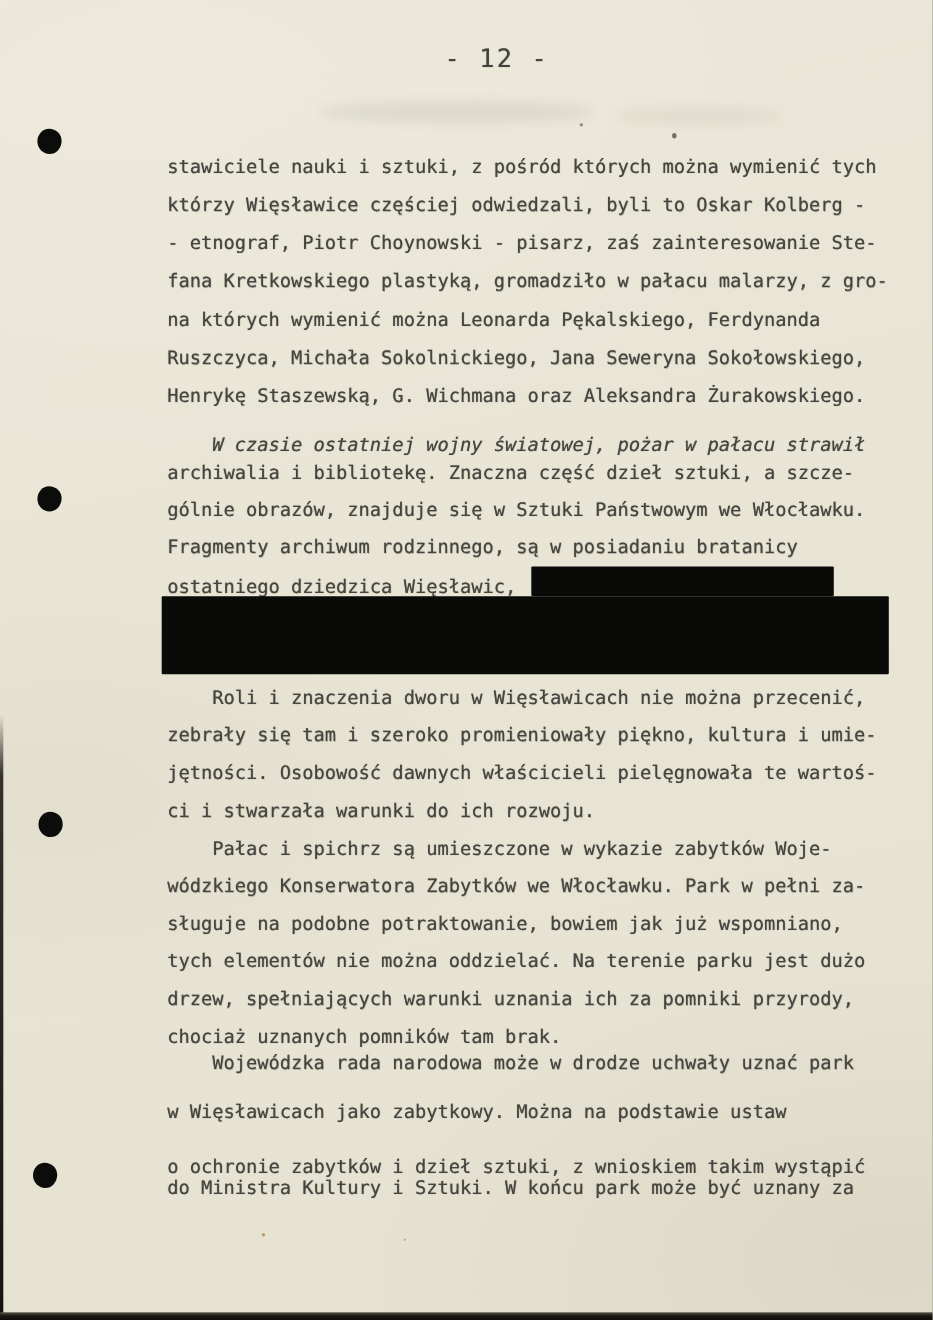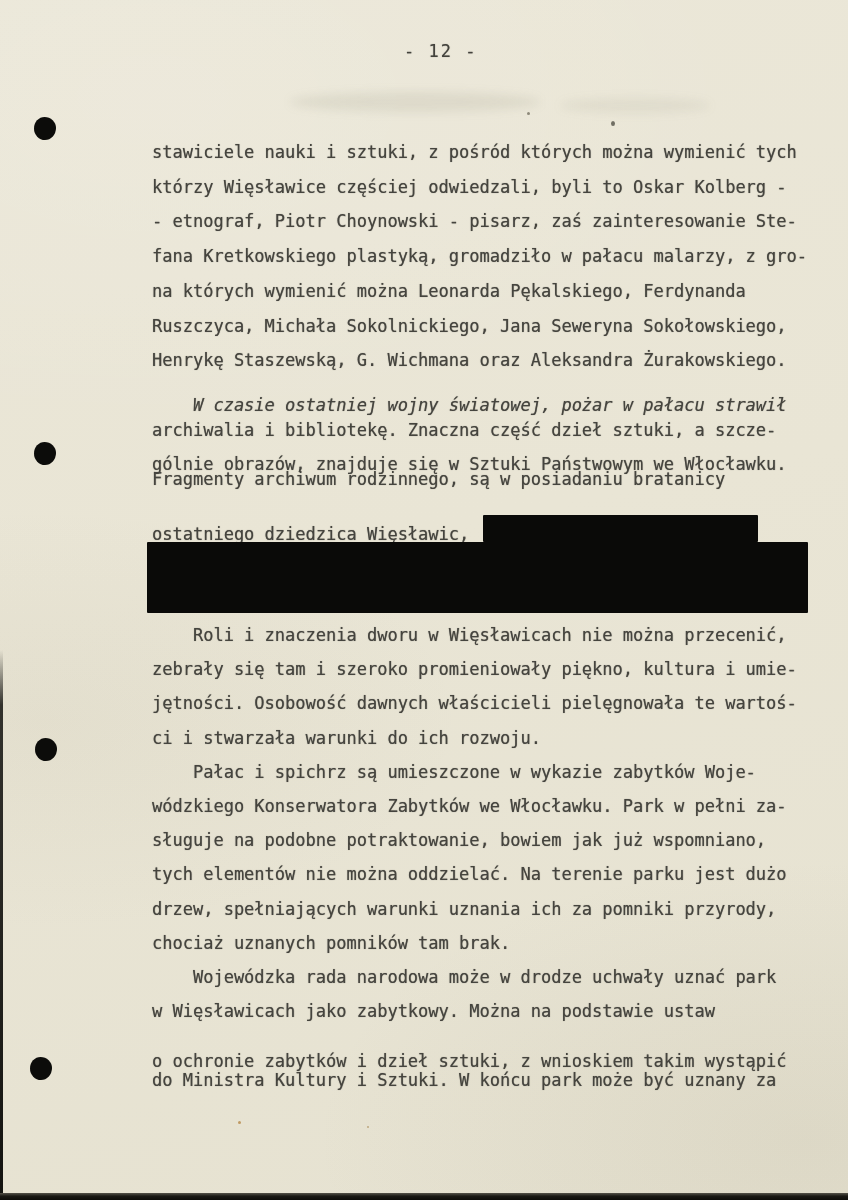--- a/index.html
+++ b/index.html
@@ -10,21 +10,21 @@
     overflow:hidden;
     background:
       radial-gradient(ellipse 900px 500px at 18% 8%, rgba(255,255,255,0.10), transparent 70%),
       radial-gradient(ellipse 700px 400px at 95% 95%, rgba(150,142,115,0.12), transparent 70%),
       radial-gradient(ellipse 600px 300px at 5% 60%, rgba(160,152,125,0.08), transparent 70%),
       linear-gradient(168deg,#ebe7d8 0%,#e9e5d5 45%,#e6e2d1 100%);
     font-family:"DejaVu Sans Mono","Liberation Mono",monospace;
   }
   .page-number{
     position:absolute;left:404px;top:41px;
-    font-size:17px;letter-spacing:2px;
+    font-size:23px;letter-spacing:2px;
     color:#43423c;
     text-shadow:0 0 1px rgba(67,66,60,0.6);
     white-space:pre;
   }
   .text-block{position:absolute;left:152px;width:672px;}
   .text-block.upper{top:142px;}
   .text-block.lower{top:625px;}
   .tline{
     position:absolute;left:0;
     font-size:17px;line-height:20px;
@@ -82,39 +82,39 @@
       <div class="tline" style="top: 0px;">stawiciele nauki i sztuki, z pośród których można wymienić tych</div>
       <div class="tline" style="top: 34.7px;">którzy Więsławice częściej odwiedzali, byli to Oskar Kolberg -</div>
       <div class="tline" style="top: 69.4px;">- etnograf, Piotr Choynowski - pisarz, zaś zainteresowanie Ste-</div>
       <div class="tline" style="top: 104.1px;">fana Kretkowskiego plastyką, gromadziło w pałacu malarzy, z gro-</div>
       <div class="tline" style="top: 138.8px; text-align: right;">na których wymienić można Leonarda Pękalskiego, Ferdynanda</div>
       <div class="tline" style="top: 173.5px;">Ruszczyca, Michała Sokolnickiego, Jana Seweryna Sokołowskiego,</div>
       <div class="tline" style="top: 208.2px;">Henrykę Staszewską, G. Wichmana oraz Aleksandra Żurakowskiego.</div>
       <div class="tline" style="top: 253px; font-style: italic;">    W czasie ostatniej wojny światowej, pożar w pałacu strawił</div>
       <div class="tline" style="top: 277.6px;">archiwalia i bibliotekę. Znaczna część dzieł sztuki, a szcze-</div>
       <div class="tline" style="top: 312.3px;">gólnie obrazów, znajduje się w Sztuki Państwowym we Włocławku.</div>
-      <div class="tline" style="top: 327px; text-align: center;">Fragmenty archiwum rodzinnego, są w posiadaniu bratanicy</div>
+      <div class="tline" style="top: 346px; text-align: center;">Fragmenty archiwum rodzinnego, są w posiadaniu bratanicy</div>
       <div class="tline" style="top: 381.7px;">ostatniego dziedzica Więsławic,</div>
     </div>
 
   <div class="redaction inline"></div>
   <div class="redaction large"></div>
 
   <div class="text-block lower" id="lower-lines">
       <div class="tline" style="top: 0px;">    Roli i znaczenia dworu w Więsławicach nie można przecenić,</div>
       <div class="tline" style="top: 34.2px;">zebrały się tam i szeroko promieniowały piękno, kultura i umie-</div>
       <div class="tline" style="top: 68.4px; text-align: center;">jętności. Osobowość dawnych właścicieli pielęgnowała te wartoś-</div>
       <div class="tline" style="top: 102.6px;">ci i stwarzała warunki do ich rozwoju.</div>
       <div class="tline" style="top: 136.8px;">    Pałac i spichrz są umieszczone w wykazie zabytków Woje-</div>
       <div class="tline" style="top: 171px;">wódzkiego Konserwatora Zabytków we Włocławku. Park w pełni za-</div>
       <div class="tline" style="top: 205.2px;">sługuje na podobne potraktowanie, bowiem jak już wspomniano,</div>
       <div class="tline" style="top: 239.4px;">tych elementów nie można oddzielać. Na terenie parku jest dużo</div>
       <div class="tline" style="top: 273.6px;">drzew, spełniających warunki uznania ich za pomniki przyrody,</div>
       <div class="tline" style="top: 307.8px;">chociaż uznanych pomników tam brak.</div>
-      <div class="tline" style="top: 342px; text-align: right;">    Wojewódzka rada narodowa może w drodze uchwały uznać park</div>
+      <div class="tline" style="top: 332px; text-align: right;">    Wojewódzka rada narodowa może w drodze uchwały uznać park</div>
       <div class="tline" style="top: 376.2px;">w Więsławicach jako zabytkowy. Można na podstawie ustaw</div>
       <div class="tline" style="top: 410.4px; margin-top: 16px;">o ochronie zabytków i dzieł sztuki, z wnioskiem takim wystąpić</div>
       <div class="tline" style="top: 444.6px;">do Ministra Kultury i Sztuki. W końcu park może być uznany za</div>
     </div>
 
   <div class="punch-hole hole-1"></div>
   <div class="punch-hole hole-2"></div>
   <div class="punch-hole hole-3"></div>
   <div class="punch-hole hole-4"></div>
 

